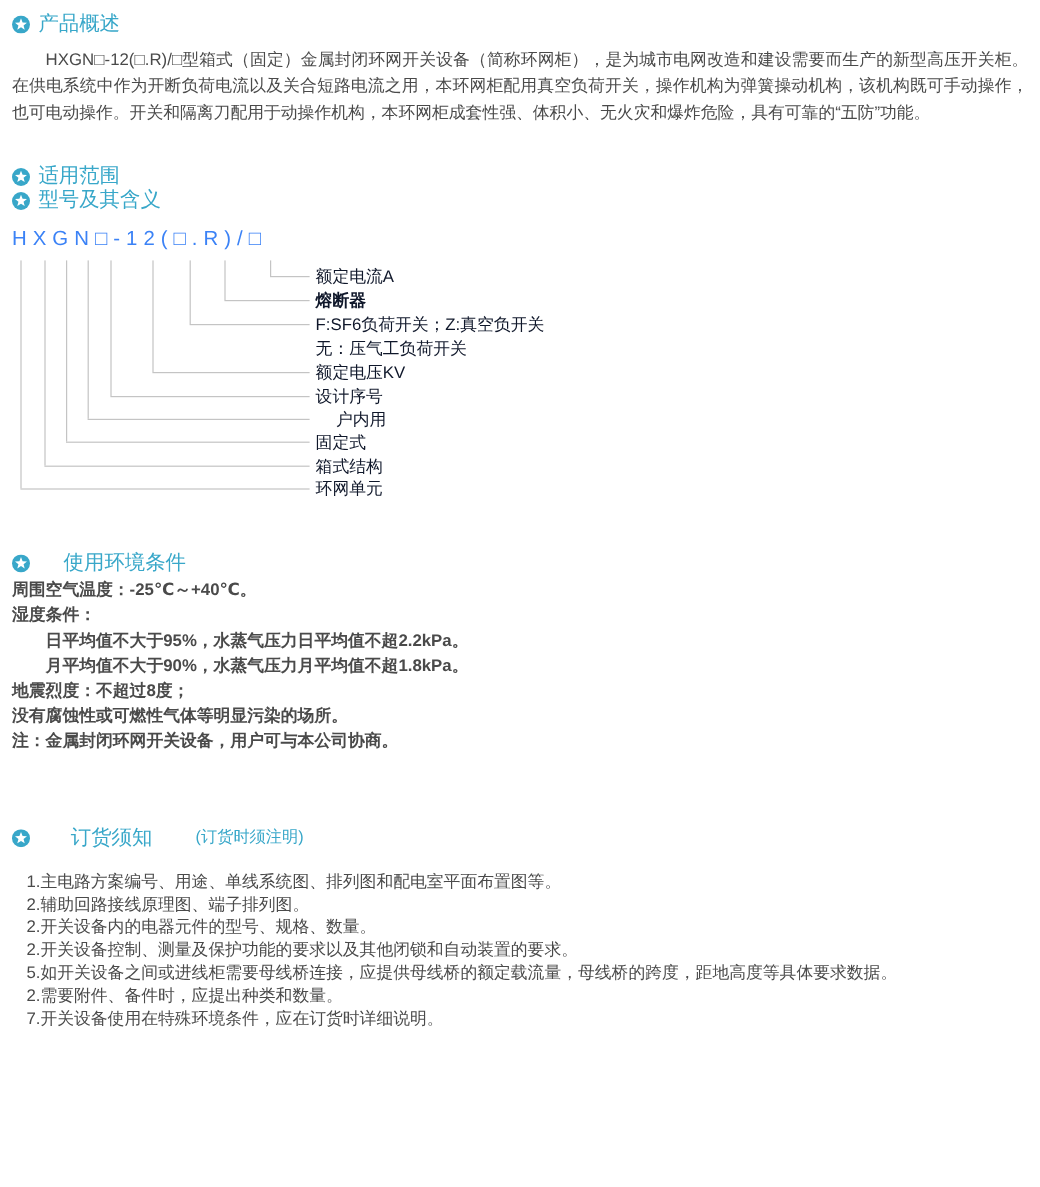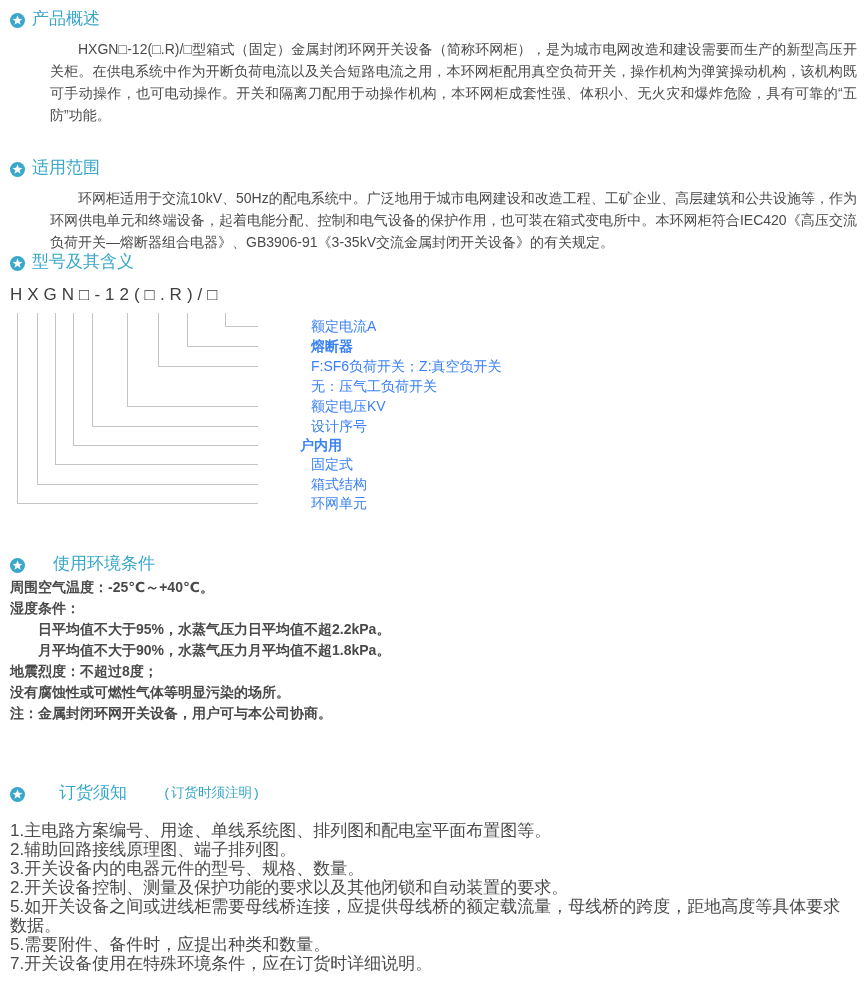--- a/index.html
+++ b/index.html
@@ -13,74 +13,71 @@
 
   
   .sec-heading {
     display: flex;
     align-items: center;
     gap: 7px;
     color: var(--accent, #38a7c9);
     font-size: 17px;
     line-height: 20px;
     font-weight: 400;
-    font-family: Liberation Mono, monospace;
   }
   .sec-heading .star-badge { flex: 0 0 auto; display: inline-flex; }
   .sec-heading .note { font-size: 13.5px; margin-left: 2px; }
 
   
   .para {
     margin-top: 8px;
     font-size: 14px;
     line-height: 22px;
     text-indent: 2em;
     color: #4a4a4a;
     text-align: justify;
-    margin-left: 40px;
   }
 
   .h-gap-scope    { margin-top: 33px; }
   .h-gap-model    { }
   .h-gap-env      { margin-top: 40px; gap: 28px; }
   .h-gap-ordering { margin-top: 60px; gap: 34px; }
 
   
   .model-diagram {
     position: relative;
     margin-top: 12px;
     height: 230px;
     width: 847px;
   }
   .model-code {
     position: absolute;
     left: 0; top: 0;
     font-size: 17px;
     letter-spacing: 5px;
-    color: #404040;
+    color: #3b82f6;
   }
   .diag-vline { position: absolute; width: 1px; background: #c4c4c4; }
   .diag-hline { position: absolute; height: 1px; background: #c4c4c4; }
   .diag-label {
     position: absolute;
     font-size: 14px;
     line-height: 18px;
-    color: #3b82f6;
+    color: #0f172a;
     white-space: nowrap;
-    margin-left: 48px;
   }
 
   
   .env-lines { margin-top: 2px; font-weight: bold; }
   .env-line { font-size: 14px; line-height: 21px; color: #4a4a4a; }
   .env-line.indent-1 { padding-left: 2em; }
 
   
   .order-list { margin-top: 17px; }
-  .order-item { font-size: 17px; line-height: 19px; color: #4a4a4a; }
+  .order-item { font-size: 14px; line-height: 19px; color: #4a4a4a; margin-left: 12px; }
 </style>
 </head>
 <body>
 
 <div class="page">
 
   <div class="sec-heading">
     <span class="star-badge">
       <svg width="15" height="15" viewBox="0 0 20 20">
         <circle cx="10" cy="10" r="10" fill="#38a7c9"></circle>
@@ -93,21 +90,20 @@
 
   <div class="sec-heading h-gap-scope">
     <span class="star-badge">
       <svg width="15" height="15" viewBox="0 0 20 20">
         <circle cx="10" cy="10" r="10" fill="#38a7c9"></circle>
         <path d="M10,3 L11.76,7.57 L16.66,7.84 L12.85,10.93 L14.11,15.66 L10,13 L5.88,15.66 L7.15,10.93 L3.34,7.84 L8.24,7.57 Z" fill="#ffffff"></path>
       </svg>
     </span>
     <span>适用范围</span>
   </div>
-  <p class="para">环网柜适用于交流10kV、50Hz的配电系统中。广泛地用于城市电网建设和改造工程、工矿企业、高层建筑和公共设施等，作为环网供电单元和终端设备，起着电能分配、控制和电气设备的保护作用，也可装在箱式变电所中。本环网柜符合IEC420《高压交流负荷开关—熔断器组合电器》、GB3906-91《3-35kV交流金属封闭开关设备》的有关规定。</p>
 
   <div class="sec-heading h-gap-model">
     <span class="star-badge">
       <svg width="15" height="15" viewBox="0 0 20 20">
         <circle cx="10" cy="10" r="10" fill="#38a7c9"></circle>
         <path d="M10,3 L11.76,7.57 L16.66,7.84 L12.85,10.93 L14.11,15.66 L10,13 L5.88,15.66 L7.15,10.93 L3.34,7.84 L8.24,7.57 Z" fill="#ffffff"></path>
       </svg>
     </span>
     <span>型号及其含义</span>
   </div>
@@ -126,21 +122,21 @@
       <div class="diag-label" style="left: 253px; top: 72px;">F:SF6负荷开关；Z:真空负开关</div>
       <div class="diag-label" style="left: 253px; top: 92px;">无：压气工负荷开关</div>
       <div class="diag-vline" style="left: 117px; top: 28px; height: 93px; background: rgb(196, 196, 196);"></div>
       <div class="diag-hline" style="left: 117px; top: 121px; width: 131px; background: rgb(196, 196, 196);"></div>
       <div class="diag-label" style="left: 253px; top: 112px;">额定电压KV</div>
       <div class="diag-vline" style="left: 82px; top: 28px; height: 113px; background: rgb(196, 196, 196);"></div>
       <div class="diag-hline" style="left: 82px; top: 141px; width: 166px; background: rgb(196, 196, 196);"></div>
       <div class="diag-label" style="left: 253px; top: 132px;">设计序号</div>
       <div class="diag-vline" style="left: 63px; top: 28px; height: 132px; background: rgb(196, 196, 196);"></div>
       <div class="diag-hline" style="left: 63px; top: 160px; width: 185px; background: rgb(196, 196, 196);"></div>
-      <div class="diag-label" style="left: 242px; top: 151px; font-weight: bold;">户内用</div>
+      <div class="diag-label" style="left: 270px; top: 151px;">户内用</div>
       <div class="diag-vline" style="left: 45px; top: 28px; height: 151px; background: rgb(196, 196, 196);"></div>
       <div class="diag-hline" style="left: 45px; top: 179px; width: 203px; background: rgb(196, 196, 196);"></div>
       <div class="diag-label" style="left: 253px; top: 170px;">固定式</div>
       <div class="diag-vline" style="left: 27px; top: 28px; height: 171px; background: rgb(196, 196, 196);"></div>
       <div class="diag-hline" style="left: 27px; top: 199px; width: 221px; background: rgb(196, 196, 196);"></div>
       <div class="diag-label" style="left: 253px; top: 190px;">箱式结构</div>
       <div class="diag-vline" style="left: 7px; top: 28px; height: 190px; background: rgb(196, 196, 196);"></div>
       <div class="diag-hline" style="left: 7px; top: 218px; width: 241px; background: rgb(196, 196, 196);"></div>
       <div class="diag-label" style="left: 253px; top: 209px;">环网单元</div>
     </div>
@@ -170,20 +166,20 @@
         <circle cx="10" cy="10" r="10" fill="#38a7c9"></circle>
         <path d="M10,3 L11.76,7.57 L16.66,7.84 L12.85,10.93 L14.11,15.66 L10,13 L5.88,15.66 L7.15,10.93 L3.34,7.84 L8.24,7.57 Z" fill="#ffffff"></path>
       </svg>
     </span>
     <span>订货须知</span>
     <span class="note">(订货时须注明)</span>
   </div>
   <div class="order-list" id="order-list">
       <div class="order-item">1.主电路方案编号、用途、单线系统图、排列图和配电室平面布置图等。</div>
       <div class="order-item">2.辅助回路接线原理图、端子排列图。</div>
-      <div class="order-item">3.开关设备内的电器元件的型号、规格、数量。</div>
+      <div class="order-item">2.开关设备内的电器元件的型号、规格、数量。</div>
       <div class="order-item">2.开关设备控制、测量及保护功能的要求以及其他闭锁和自动装置的要求。</div>
       <div class="order-item">5.如开关设备之间或进线柜需要母线桥连接，应提供母线桥的额定载流量，母线桥的跨度，距地高度等具体要求数据。</div>
-      <div class="order-item">5.需要附件、备件时，应提出种类和数量。</div>
+      <div class="order-item">2.需要附件、备件时，应提出种类和数量。</div>
       <div class="order-item">7.开关设备使用在特殊环境条件，应在订货时详细说明。</div>
     </div>
 
 </div>
 
 </body></html>

